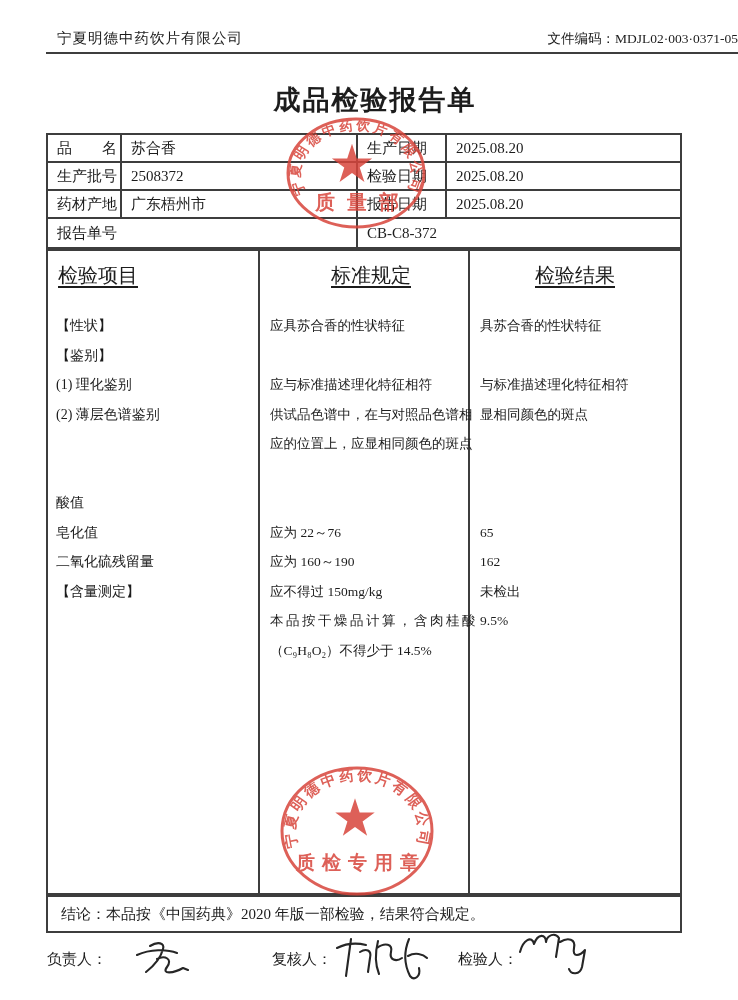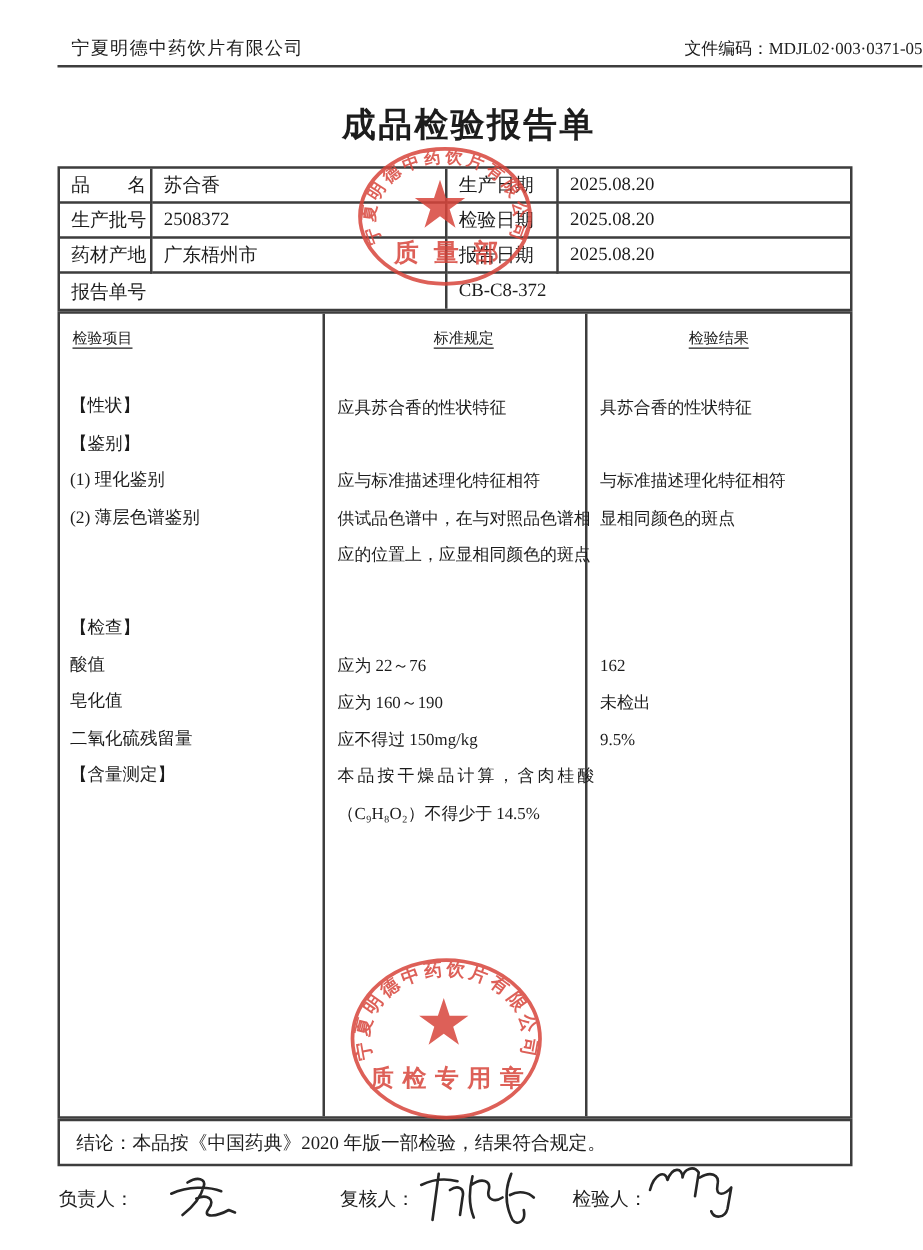--- a/index.html
+++ b/index.html
@@ -37,21 +37,21 @@
   .cell.span2b{grid-column:3 / 5;}
 
   
   .result-table{
     left:46px;top:249px;width:636px;height:646px;box-sizing:border-box;
     border:2px solid #3d3d3d;
   }
   .vline{position:absolute;top:0;bottom:0;width:2px;background:#3d3d3d;}
   .vline.v1{left:210px;}
   .vline.v2{left:420px;}
-  .rhead{position:absolute;top:11px;height:22px;font-size:12px;
+  .rhead{position:absolute;top:11px;height:22px;font-size:20px;
          text-decoration:underline;text-underline-offset:4px;white-space:nowrap;}
   .rhead.h1{left:10px;}
   .rhead.h2{left:212px;width:190px;text-align:center;margin-left:16px;}
   .rhead.h3{left:422px;width:210px;text-align:center;}
   .rcol{position:absolute;top:60px;}
   .rcol.col-item{left:0;width:210px;padding-left:8px;}
   .rcol.col-std{left:212px;width:196px;padding-left:10px;}
   .rcol.col-res{left:422px;width:200px;padding-left:10px;}
   .ln{height:29.5px;line-height:29.5px;white-space:pre;font-size:14px;overflow:visible;}
   .col-std .ln,.col-res .ln{font-size:13.5px;}
@@ -118,21 +118,20 @@
   <div class="rhead h2">标准规定</div>
   <div class="rhead h3">检验结果</div>
 
   <div class="rcol col-item">
     <div class="ln">【性状】</div>
     <div class="ln">【鉴别】</div>
     <div class="ln">(1) 理化鉴别</div>
     <div class="ln">(2) 薄层色谱鉴别</div>
     <div class="ln"></div>
     <div class="ln"></div>
-    <div class="ln">【检查】</div>
     <div class="ln">酸值</div>
     <div class="ln">皂化值</div>
     <div class="ln">二氧化硫残留量</div>
     <div class="ln">【含量测定】</div>
     <div class="ln"></div>
   </div>
 
   <div class="rcol col-std">
     <div class="ln">应具苏合香的性状特征</div>
     <div class="ln"></div>
@@ -149,20 +148,21 @@
   </div>
 
   <div class="rcol col-res">
     <div class="ln">具苏合香的性状特征</div>
     <div class="ln"></div>
     <div class="ln">与标准描述理化特征相符</div>
     <div class="ln">显相同颜色的斑点</div>
     <div class="ln"></div>
     <div class="ln"></div>
     <div class="ln"></div>
+    <div class="ln">65</div>
     <div class="ln">162</div>
     <div class="ln">未检出</div>
     <div class="ln">9.5%</div>
     <div class="ln"></div>
   </div>
 </div>
 
 <div class="abs conclusion">
   <span>结论：本品按《中国药典》2020 年版一部检验，结果符合规定。</span>
 </div>

